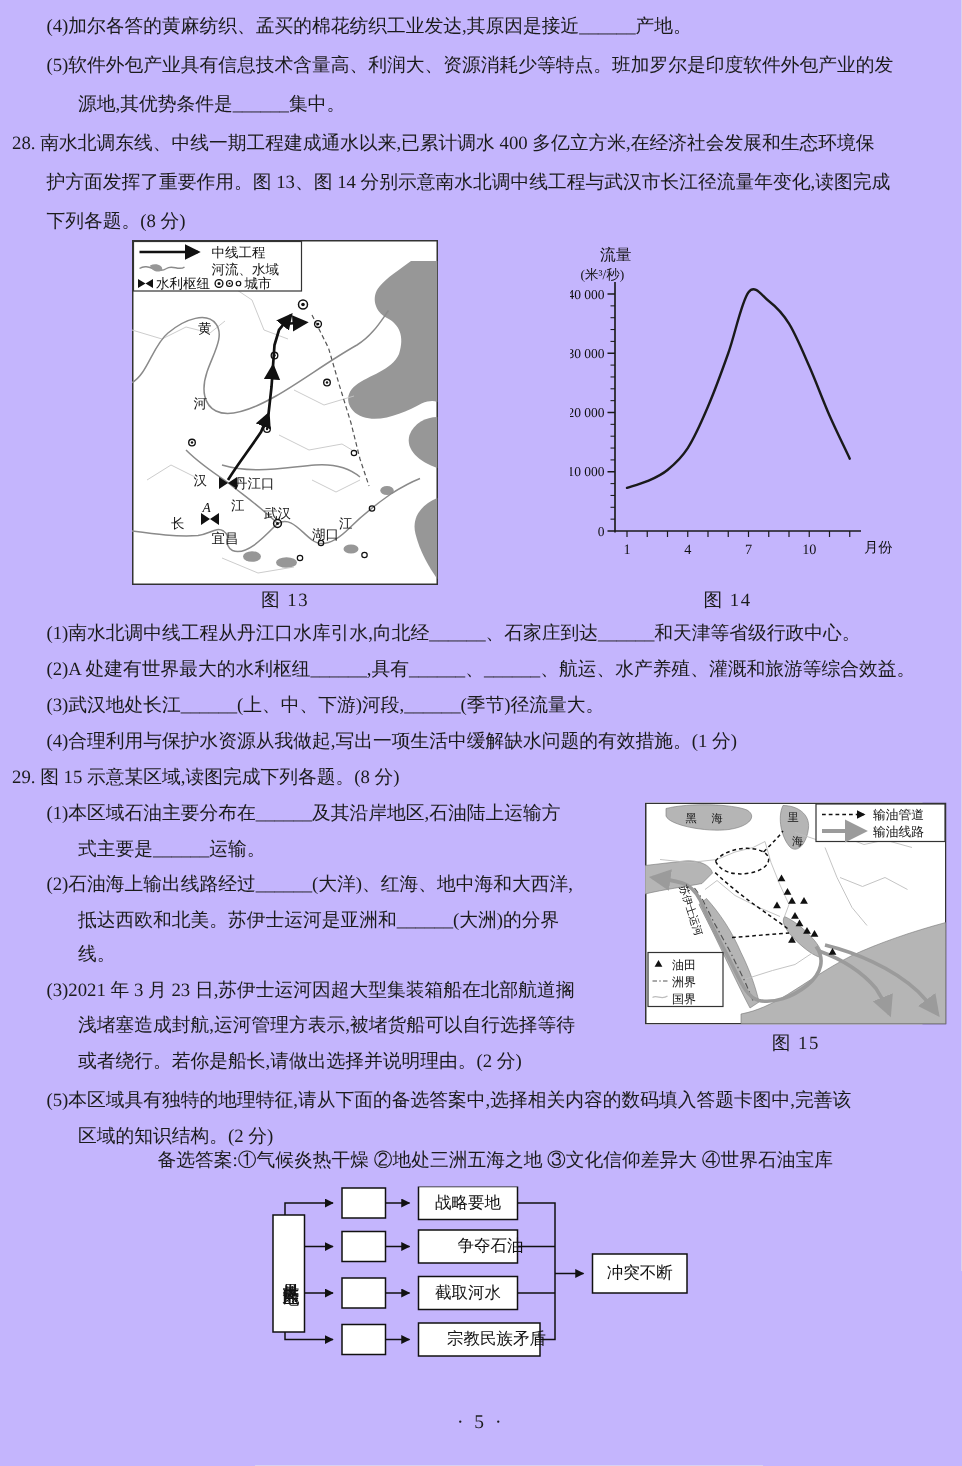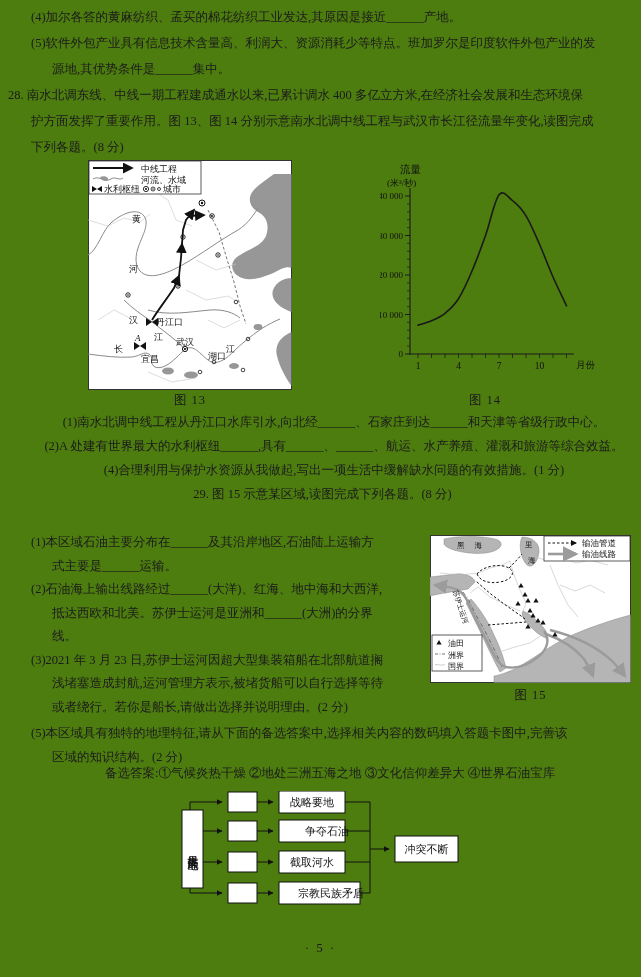--- a/index.html
+++ b/index.html
@@ -1,21 +1,21 @@
 <!DOCTYPE html>
 <html><head>
 <meta charset="utf-8">
 <style>
   html,body{margin:0;padding:0;background:#e8e8e8;}
-  #page{position:relative;width:641px;height:977px;background:#4d7c0f;overflow:hidden;
+  #page{position:relative;width:641px;height:977px;background:#c4b5fd;overflow:hidden;
         font-family:"Liberation Serif","DejaVu Serif",serif;color:#1b1b1b;font-size:12.5px;}
   .block{position:absolute;left:8px;right:4px;}
   .tline{white-space:nowrap;}
   .lh26 .tline{line-height:26px;}
-  .lh24 .tline{line-height:24px;text-align:center;}
+  .lh24 .tline{line-height:24px;}
   .lh235 .tline{line-height:23.5px;}
   .ind0{padding-left:0;}
   .ind1{padding-left:23px;}
   .ind2{padding-left:44px;}
   .fig{position:absolute;}
   .fig-caption{position:absolute;text-align:center;font-size:12.5px;letter-spacing:1px;}
   svg text{font-family:"Liberation Serif","DejaVu Serif",serif;fill:#111;}
   .mapbox{background:#fff;}
   .diag-label{position:absolute;text-align:center;font-size:11px;color:#111;}
   .diag-root{writing-mode:vertical-rl;text-orientation:upright;letter-spacing:1px;
@@ -194,20 +194,21 @@
           <text x="159.5" y="209" text-anchor="middle" font-size="9.5">10</text>
           <path d="M38.0,165.2C40.3,164.4 47.0,162.8 51.5,160.8C56.0,158.8 60.5,157.0 65.0,153.3C69.5,149.6 74.0,145.7 78.5,138.7C83.0,131.7 87.5,121.6 92.0,111.0C96.5,100.5 101.0,88.2 105.5,75.5C110.0,62.8 114.5,40.6 119.0,34.8C123.5,29.0 128.0,37.3 132.5,40.7C137.0,44.2 141.5,48.5 146.0,55.8C150.5,63.0 155.0,74.0 159.5,84.2C164.0,94.4 168.5,106.7 173.0,117.0C177.5,127.2 184.3,141.0 186.5,145.8" fill="none" stroke="#1a1a1a" stroke-width="1.6" stroke-linecap="round"></path>
         </g>
     </svg>
   </div>
   <div class="fig-caption" style="left:380px;top:392px;width:210px;">图 14</div>
 
   <div class="block lh24" style="top:410px;">
     <div class="tline ind1">(1)南水北调中线工程从丹江口水库引水,向北经______、石家庄到达______和天津等省级行政中心。</div>
     <div class="tline ind1">(2)A 处建有世界最大的水利枢纽______,具有______、______、航运、水产养殖、灌溉和旅游等综合效益。</div>
+    <div class="tline ind1">(3)武汉地处长江______(上、中、下游)河段,______(季节)径流量大。</div>
     <div class="tline ind1">(4)合理利用与保护水资源从我做起,写出一项生活中缓解缺水问题的有效措施。(1 分)</div>
     <div class="tline ind0">29. 图 15 示意某区域,读图完成下列各题。(8 分)</div>
   </div>
 
   <div class="block lh235" style="top:531px;width:425px;">
     <div class="tline ind1">(1)本区域石油主要分布在______及其沿岸地区,石油陆上运输方</div>
     <div class="tline ind2">式主要是______运输。</div>
     <div class="tline ind1">(2)石油海上输出线路经过______(大洋)、红海、地中海和大西洋,</div>
     <div class="tline ind2">抵达西欧和北美。苏伊士运河是亚洲和______(大洲)的分界</div>
     <div class="tline ind2">线。</div>

